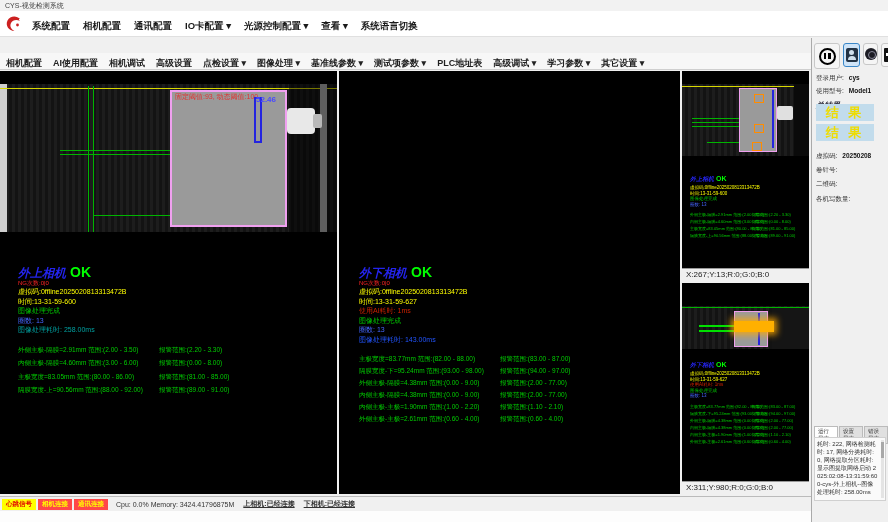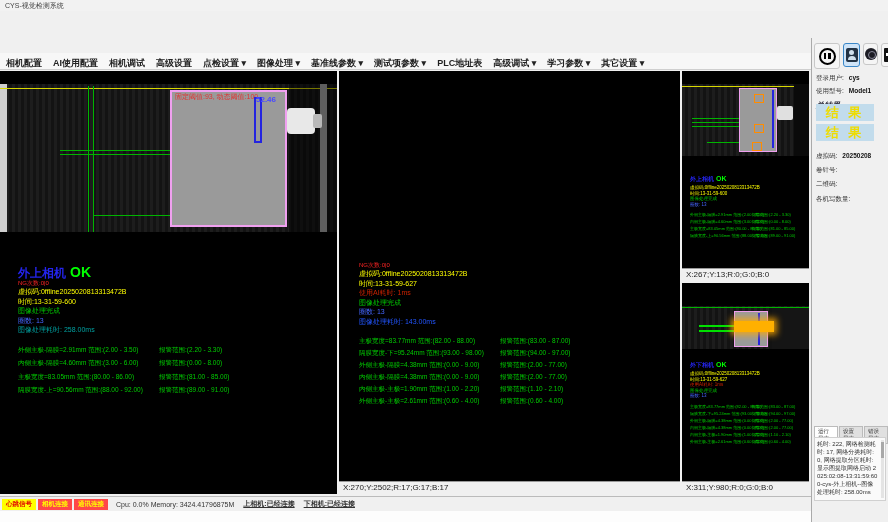--- a/index.html
+++ b/index.html
@@ -29,21 +29,21 @@
   .gline{background:#00b400;}
   .grect{background:#9a9a9a;border:2px solid #f0a0f0;}
   .brect{border:2px solid #2424e0;background:transparent;}
   .brown{border:2px solid #a8582a;background:transparent;}
   .ybox{border:2px solid #e8e800;background:repeating-linear-gradient(80deg,#cfcfcf 0 2px,#5c5c5c 2px 4px,#a8a8a8 4px 6px);}
   .redtxt{color:#e03232;font-size:7px;white-space:nowrap;}
   .bluetxt{color:#4a4aff;font-size:8px;font-weight:700;white-space:nowrap;}
   .purpletxt{color:#b060e0;font-size:7px;white-space:nowrap;}
   
   .tblock{position:absolute;}
-  .vtitle{font-size:12px;font-weight:700;color:#2424ee;line-height:13px;white-space:nowrap;}
+  .vtitle{font-size:12px;font-weight:700;color:#2424ee;line-height:13px;white-space:nowrap;font-style:italic;}
   .vok{font-size:14px;font-weight:700;color:#00ff00;margin-left:4px;}
   .ngline{font-size:6px;color:#ff2424;line-height:7px;margin-top:-1px;}
   .tline{font-size:7px;line-height:9.5px;white-space:nowrap;}
   .c-yel{color:#ffff00;} .c-grn{color:#00cc00;} .c-blu{color:#4466ff;} .c-tea{color:#00a0a0;} .c-red{color:#cc2200;} .c-eb{color:#2255ff;}
   .mlist{margin-top:11px;}
   .mrow{position:relative;height:13.5px;font-size:6.5px;color:#00cc00;white-space:nowrap;}
   #pmid .mrow{height:12px;}
   .malarm{position:absolute;left:141px;top:0;}
   
   .mini .vtitle{font-size:6px;line-height:7px;} .mini .vok{font-size:7px;margin-left:2px;}
@@ -87,20 +87,27 @@
 </style>
 </head>
 <body>
 
 <div id="win">
 
   <div class="titlebar">
     <span>CYS-视觉检测系统</span>
   </div>
 
+  <div class="menubar">
+    <svg class="logo" viewBox="0 0 20 20">
+      <path d="M16 5 C13 1.5 6 1.5 3.5 6.5 C1 11.5 5 17 10.5 17 C7 15.5 5.5 12 7 9 C8.5 6 12.5 5 16 7 C15 5.8 14 5.2 16 5 Z" fill="#cc2020"></path>
+      <circle cx="13.5" cy="11" r="1.4" fill="#cc2020"></circle>
+    </svg>
+    <div><span class="menu-item">系统配置</span><span class="menu-item">相机配置</span><span class="menu-item">通讯配置</span><span class="menu-item">IO卡配置 ▾</span><span class="menu-item">光源控制配置 ▾</span><span class="menu-item">查看 ▾</span><span class="menu-item">系统语言切换</span></div>
+  </div>
 
 
   <div class="toolbar">
     <div><span class="tool-item">相机配置</span><span class="tool-item">AI使用配置</span><span class="tool-item">相机调试</span><span class="tool-item">高级设置</span><span class="tool-item">点检设置 ▾</span><span class="tool-item">图像处理 ▾</span><span class="tool-item">基准线参数 ▾</span><span class="tool-item">测试项参数 ▾</span><span class="tool-item">PLC地址表</span><span class="tool-item">高级调试 ▾</span><span class="tool-item">学习参数 ▾</span><span class="tool-item">其它设置 ▾</span></div>
   </div>
 
   <div class="panel" id="pleft">
     <div class="img">
       <div class="abs" style="left:0;top:0;width:7px;height:100%;background:#cfcfcf;"></div>
       <div class="abs yline" style="left:0;top:4px;width:337px;"></div>
@@ -130,37 +137,37 @@
           <div class="mrow"><span>外侧主极-隔膜=2.91mm 范围:(2.00 - 3.50)</span><span class="malarm">报警范围:(2.20 - 3.30)</span></div>
           <div class="mrow"><span>内侧主极-隔膜=4.60mm 范围:(3.00 - 6.00)</span><span class="malarm">报警范围:(0.00 - 8.00)</span></div>
           <div class="mrow"><span>主极宽度=83.05mm 范围:(80.00 - 86.00)</span><span class="malarm">报警范围:(81.00 - 85.00)</span></div>
           <div class="mrow"><span>隔膜宽度-上=90.56mm 范围:(88.00 - 92.00)</span><span class="malarm">报警范围:(89.00 - 91.00)</span></div>
         </div>
     </div>
   </div>
 
   <div class="panel" id="pmid">
     <div class="tblock" style="left:20px;top:192px;width:315px;">
+      <div><span class="vtitle">外下相机</span><span class="vok">OK</span></div>
       <div class="ngline">NG次数:0|0</div>
       <div class="tline c-yel">虚拟码:0ffline2025020813313472B</div>
       <div class="tline c-yel">时间:13-31-59-627</div>
       <div class="tline c-red">使用AI耗时: 1ms</div>
       <div class="tline c-grn">图像处理完成</div>
       <div class="tline c-blu">圈数: 13</div>
       <div class="tline c-eb">图像处理耗时: 143.00ms</div>
       <div class="mlist">
           <div class="mrow"><span>主极宽度=83.77mm 范围:(82.00 - 88.00)</span><span class="malarm">报警范围:(83.00 - 87.00)</span></div>
           <div class="mrow"><span>隔膜宽度-下=95.24mm 范围:(93.00 - 98.00)</span><span class="malarm">报警范围:(94.00 - 97.00)</span></div>
           <div class="mrow"><span>外侧主极-隔膜=4.38mm 范围:(0.00 - 9.00)</span><span class="malarm">报警范围:(2.00 - 77.00)</span></div>
           <div class="mrow"><span>内侧主极-隔膜=4.38mm 范围:(0.00 - 9.00)</span><span class="malarm">报警范围:(2.00 - 77.00)</span></div>
           <div class="mrow"><span>内侧主极-主极=1.90mm 范围:(1.00 - 2.20)</span><span class="malarm">报警范围:(1.10 - 2.10)</span></div>
           <div class="mrow"><span>外侧主极-主极=2.61mm 范围:(0.60 - 4.00)</span><span class="malarm">报警范围:(0.60 - 4.00)</span></div>
         </div>
     </div>
-    <div class="pstatus">X:270;Y:2502;R:17;G:17;B:17</div>
   </div>
 
   <div id="minitop" class="mini">
     <div class="img">
       <div class="abs yline" style="left:0;top:2px;width:127px;"></div>
       <div class="abs" style="left:112px;top:0;width:15px;height:100%;background:#0a0a0a;"></div>
       <div class="abs gline" style="left:10px;top:34px;width:47px;height:1px;"></div>
       <div class="abs gline" style="left:10px;top:38px;width:47px;height:1px;"></div>
       <div class="abs gline" style="left:10px;top:42px;width:47px;height:1px;"></div>
       <div class="abs gline" style="left:25px;top:58px;width:32px;height:1px;"></div>

